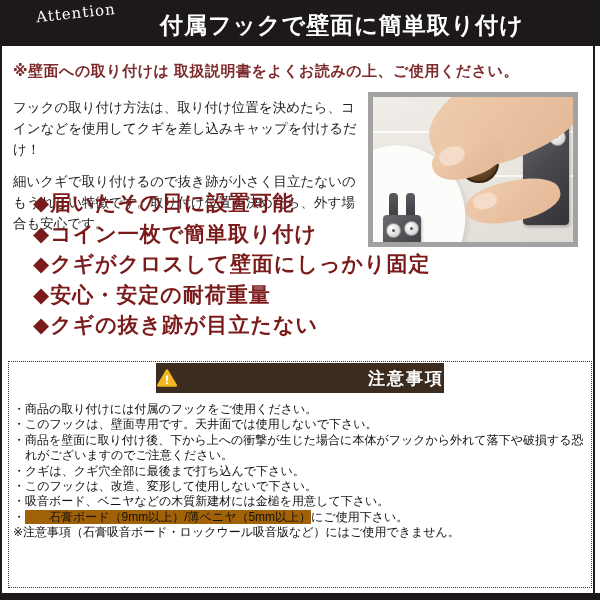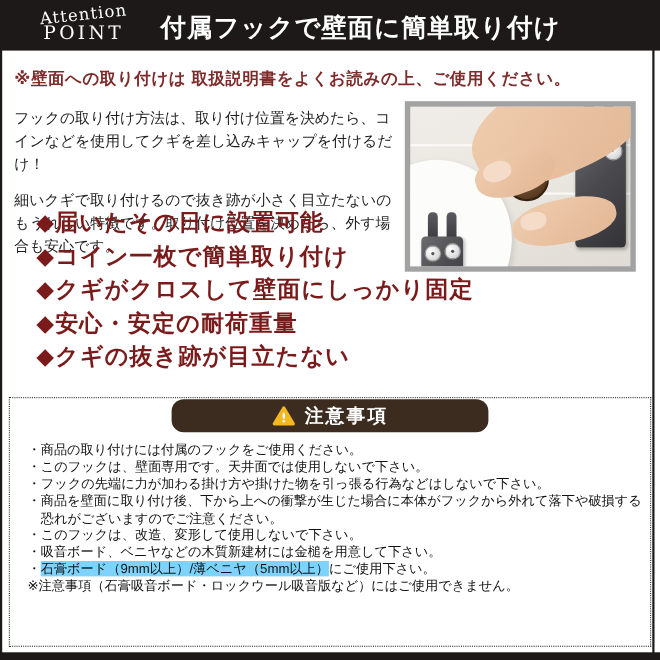--- a/index.html
+++ b/index.html
@@ -8,21 +8,21 @@
   .side-border{position:absolute;top:0;bottom:0;width:2px;background:#1c1918;z-index:1;}
   .side-border.left{left:0;}
   .side-border.right{left:593px;}
 
   
   .top-header{position:absolute;left:0;top:0;width:600px;height:46px;background:#1c1918;z-index:2;}
   .badge{position:absolute;left:28px;top:3px;width:96px;text-align:center;color:#fff;
          font-family:"DejaVu Serif","Liberation Serif",serif;}
   .badge .arc{display:inline-block;transform:rotate(-6deg);font-size:15px;letter-spacing:1px;}
   .badge .point{margin-top:-2px;font-size:17px;letter-spacing:3px;}
-  .main-title{position:absolute;left:146px;top:10px;color:#fff;font-size:23px;font-weight:bold;
+  .main-title{position:absolute;left:160px;top:10px;color:#fff;font-size:23px;font-weight:bold;
               letter-spacing:1px;white-space:nowrap;}
 
   
   .note-line{position:absolute;left:13px;top:62px;color:#7d2b2b;font-size:15px;font-weight:600;
              letter-spacing:.5px;white-space:nowrap;}
 
   
   .intro{position:absolute;left:13px;top:97px;width:352px;color:#1e1e1e;font-size:13.5px;line-height:21px;}
   .intro p{margin:0 0 11px 0;}
 
@@ -46,42 +46,41 @@
 
   .photo-caption{position:absolute;left:360px;top:250px;color:#111;font-size:11.5px;white-space:nowrap;}
 
   
   .features{position:absolute;left:33px;top:188px;margin:0;padding:0;list-style:none;
             color:#7a1a1a;font-size:21px;font-weight:bold;letter-spacing:1px;line-height:30.5px;white-space:nowrap;}
 
   
   .caution-box{position:absolute;left:8px;top:361px;width:582px;height:225px;border:1px dotted #333;}
   .caution-header{position:absolute;left:50%;top:363px;transform:translateX(-50%);width:288px;height:30px;
-                  background:#3b2c1f;color:#fff;display:flex;align-items:center;justify-content:center;
-                  font-size:17px;font-weight:bold;letter-spacing:2px;z-index:3;border-radius:11px;}
+                  background:#3b2c1f;color:#fff;display:flex;align-items:center;justify-content:space-between;
+                  font-size:17px;font-weight:bold;letter-spacing:2px;z-index:3;}
   .warn-icon{width:22px;height:22px;margin-right:8px;flex:0 0 auto;}
   .caution-list{position:absolute;left:13px;top:402px;width:574px;margin:0;padding:0;list-style:none;
                 color:#111;font-size:12px;line-height:15.4px;}
-  .caution-list li{padding-left:12px;text-indent:-12px;margin-left:12px;}
-  .hl-pink{background:#7dd3fc;}
+  .caution-list li{padding-left:12px;text-indent:-12px;}
+  .hl-pink{background:#a16207;padding-left:24px;}
 
   
   .bottom-strip{position:absolute;left:0;bottom:0;width:600px;height:7px;background:#1c1918;z-index:2;}
 </style>
 </head>
 <body>
 
 <div class="page">
   <div class="side-border left"></div>
   <div class="side-border right"></div>
 
   <div class="top-header">
     <div class="badge">
       <div class="arc">Attention</div>
-      <div class="point">POINT</div>
     </div>
     <div class="main-title">付属フックで壁面に簡単取り付け</div>
   </div>
 
   <div class="note-line">※壁面への取り付けは 取扱説明書をよくお読みの上、ご使用ください。</div>
 
   <div class="intro">
     <p>フックの取り付け方法は、取り付け位置を決めたら、コインなどを使用してクギを差し込みキャップを付けるだけ！</p>
     <p>細いクギで取り付けるので抜き跡が小さく目立たないのもうれしい特徴です。取り付け位置を決めたら、外す場合も安心です。</p>
   </div>
@@ -124,22 +123,22 @@
     <svg class="warn-icon" viewBox="0 0 24 24">
       <path d="M12 4 L21.5 20 L2.5 20 Z" fill="#f3b71f" stroke="#f3b71f" stroke-width="3" stroke-linejoin="round"></path>
       <rect x="10.85" y="9" width="2.3" height="6.2" rx="1.1" fill="#ffffff"></rect>
       <circle cx="12" cy="17.4" r="1.35" fill="#ffffff"></circle>
     </svg>
     <span>注意事項</span>
   </div>
   <ul class="caution-list">
     <li>・商品の取り付けには付属のフックをご使用ください。</li>
     <li>・このフックは、壁面専用です。天井面では使用しないで下さい。</li>
-    <li>・フックの先端に力が加わる掛け方や掛けた物を引っ張る行為などはしないで下さい。</li>
     <li>・商品を壁面に取り付け後、下から上への衝撃が生じた場合に本体がフックから外れて落下や破損する恐れがございますのでご注意ください。</li>
+    <li>・クギは、クギ穴全部に最後まで打ち込んで下さい。</li>
     <li>・このフックは、改造、変形して使用しないで下さい。</li>
     <li>・吸音ボード、ベニヤなどの木質新建材には金槌を用意して下さい。</li>
     <li><span>・</span><span class="hl-pink">石膏ボード（9mm以上）/薄ベニヤ（5mm以上）</span><span>にご使用下さい。</span></li>
     <li>※注意事項（石膏吸音ボード・ロックウール吸音版など）にはご使用できません。</li>
   </ul>
 
   <div class="bottom-strip"></div>
 </div>
 
 </body></html>

